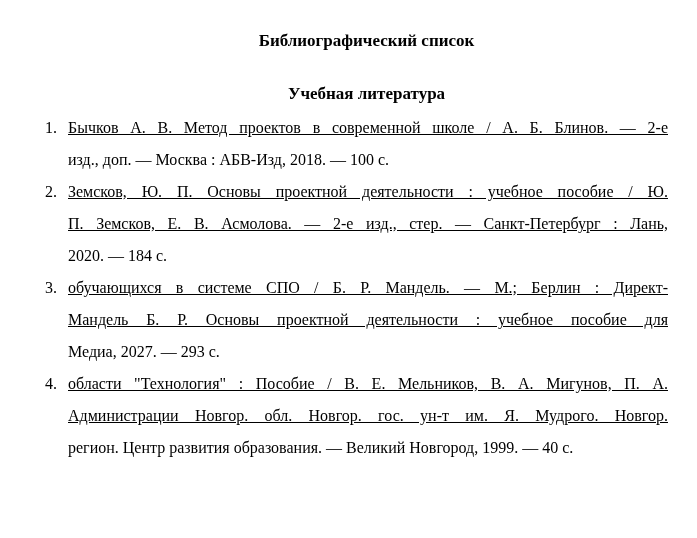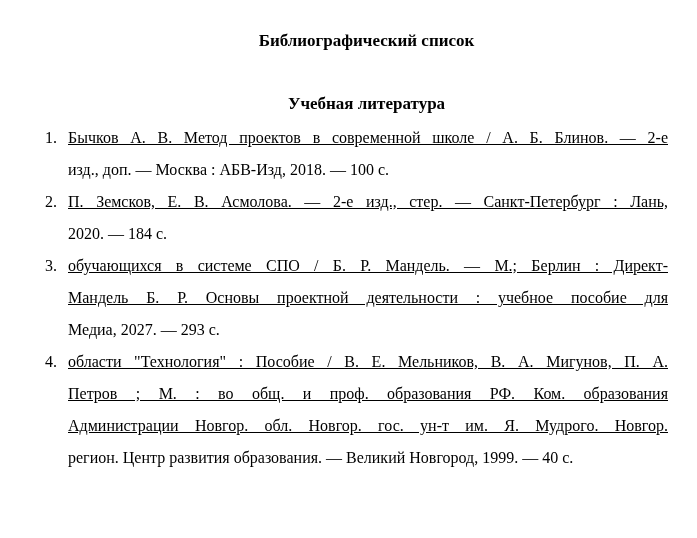--- a/index.html
+++ b/index.html
@@ -27,21 +27,21 @@
     font-size: 17px;
     text-align: center;
     
     margin-left: -45px;
     margin-right: -29px;
     line-height: 32px;
     white-space: nowrap;
     padding-left: 36px;
   }
   .subtitle {
-    margin-top: 31px;
+    margin-top: 21px;
     margin-bottom: 2px;
   }
   .entries {
     margin: 0;
     padding: 0;
     list-style: none;
   }
   .entry {
     position: relative;
     padding-left: 23px;
@@ -73,30 +73,30 @@
   <div class="heading title">Библиографический список</div>
   <div class="heading subtitle">Учебная литература</div>
   <div class="entries">
       <div class="entry">
         <span class="num">1.</span>
         <div class="line jl">Бычков А. В. Метод проектов в современной школе / А. Б. Блинов. — 2-е</div>
         <div class="line last">изд., доп. — Москва : АБВ-Изд, 2018. — 100 с.</div>
       </div>
       <div class="entry">
         <span class="num">2.</span>
+        <div class="line jl">Земсков, Ю. П. Основы проектной деятельности : учебное пособие / Ю.</div>
         <div class="line jl">П. Земсков, Е. В. Асмолова. — 2-е изд., стер. — Санкт-Петербург : Лань,</div>
         <div class="line last">2020. — 184 с.</div>
       </div>
       <div class="entry">
         <span class="num">3.</span>
         <div class="line jl">обучающихся в системе СПО / Б. Р. Мандель. — М.; Берлин : Директ-</div>
         <div class="line jl">Мандель Б. Р. Основы проектной деятельности : учебное пособие для</div>
         <div class="line last">Медиа, 2027. — 293 с.</div>
       </div>
       <div class="entry">
         <span class="num">4.</span>
         <div class="line jl">области "Технология" : Пособие / В. Е. Мельников, В. А. Мигунов, П. А.</div>
-        <div class="line jl">Петров ; М. : во общ. и проф. образования РФ. Ком. образования</div>
         <div class="line jl">Администрации Новгор. обл. Новгор. гос. ун-т им. Я. Мудрого. Новгор.</div>
         <div class="line last">регион. Центр развития образования. — Великий Новгород, 1999. — 40 с.</div>
       </div>
     </div>
 </div>
 
 </body></html>

